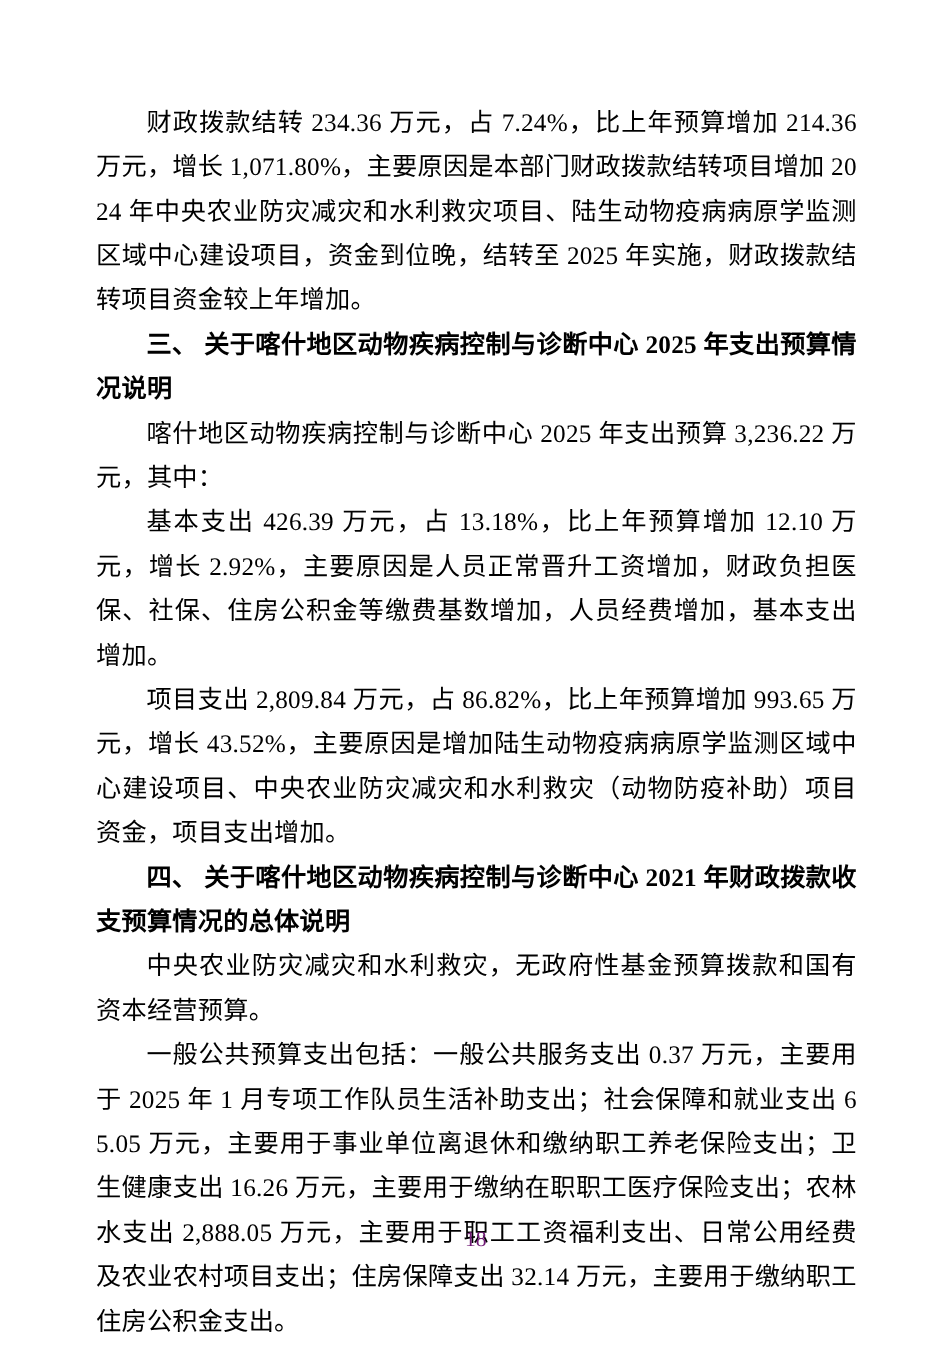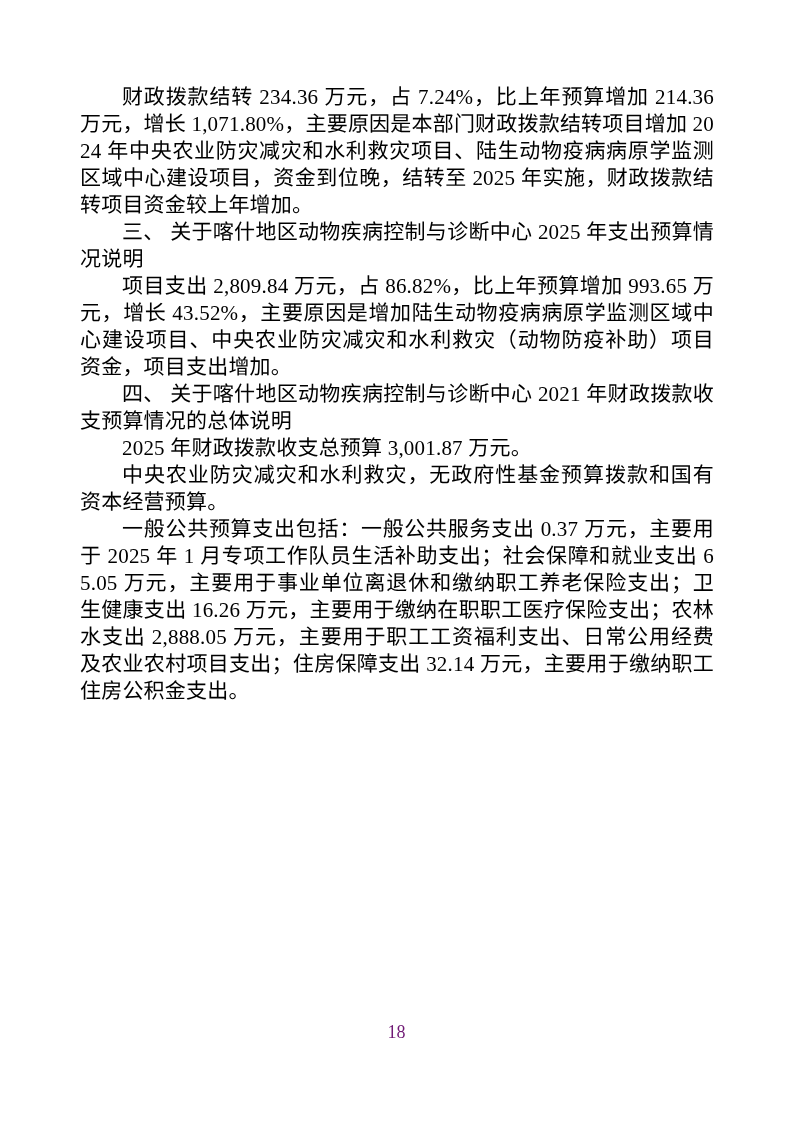--- a/index.html
+++ b/index.html
@@ -20,48 +20,49 @@
   .content {
     position: absolute;
     top: 84px;
     left: 80px;
     width: 634px;
   }
   .content p {
     margin: 0;
     padding: 0;
     font-size: 21px;
-    line-height: 27px;
+    line-height: 37px;
     text-align: justify;
     text-indent: 2em;
     letter-spacing: 0.2px;
     word-break: break-all;
   }
   .content p.heading {
-    font-weight: normal;
+    font-weight: bold;
   }
   .page-number {
     position: absolute;
     top: 1022px;
     left: 0;
     width: 100%;
     text-align: center;
     font-size: 18px;
     font-family: "Liberation Serif", "DejaVu Serif", serif;
     color: #701a75;
   }
 </style>
 </head>
 <body>
 
 <div class="page">
   <div class="content">
 
   <p class="body">财政拨款结转 234.36 万元，占 7.24%，比上年预算增加 214.36 万元，增长 1,071.80%，主要原因是本部门财政拨款结转项目增加 2024 年中央农业防灾减灾和水利救灾项目、陆生动物疫病病原学监测区域中心建设项目，资金到位晚，结转至 2025 年实施，财政拨款结转项目资金较上年增加。</p>
       <p class="heading">三、 关于喀什地区动物疾病控制与诊断中心 2025 年支出预算情况说明</p>
+      <p class="body">喀什地区动物疾病控制与诊断中心 2025 年支出预算 3,236.22 万元，其中：</p>
+      <p class="body">基本支出 426.39 万元，占 13.18%，比上年预算增加 12.10 万元，增长 2.92%，主要原因是人员正常晋升工资增加，财政负担医保、社保、住房公积金等缴费基数增加，人员经费增加，基本支出增加。</p>
       <p class="body">项目支出 2,809.84 万元，占 86.82%，比上年预算增加 993.65 万元，增长 43.52%，主要原因是增加陆生动物疫病病原学监测区域中心建设项目、中央农业防灾减灾和水利救灾（动物防疫补助）项目资金，项目支出增加。</p>
       <p class="heading">四、 关于喀什地区动物疾病控制与诊断中心 2021 年财政拨款收支预算情况的总体说明</p>
-      <p class="body">2025 年财政拨款收支总预算 3,001.87 万元。</p>
       <p class="body">中央农业防灾减灾和水利救灾，无政府性基金预算拨款和国有资本经营预算。</p>
       <p class="body">一般公共预算支出包括：一般公共服务支出 0.37 万元，主要用于 2025 年 1 月专项工作队员生活补助支出；社会保障和就业支出 65.05 万元，主要用于事业单位离退休和缴纳职工养老保险支出；卫生健康支出 16.26 万元，主要用于缴纳在职职工医疗保险支出；农林水支出 2,888.05 万元，主要用于职工工资福利支出、日常公用经费及农业农村项目支出；住房保障支出 32.14 万元，主要用于缴纳职工住房公积金支出。</p>
     </div>
   <div class="page-number">18</div>
 </div>
 
 </body></html>

